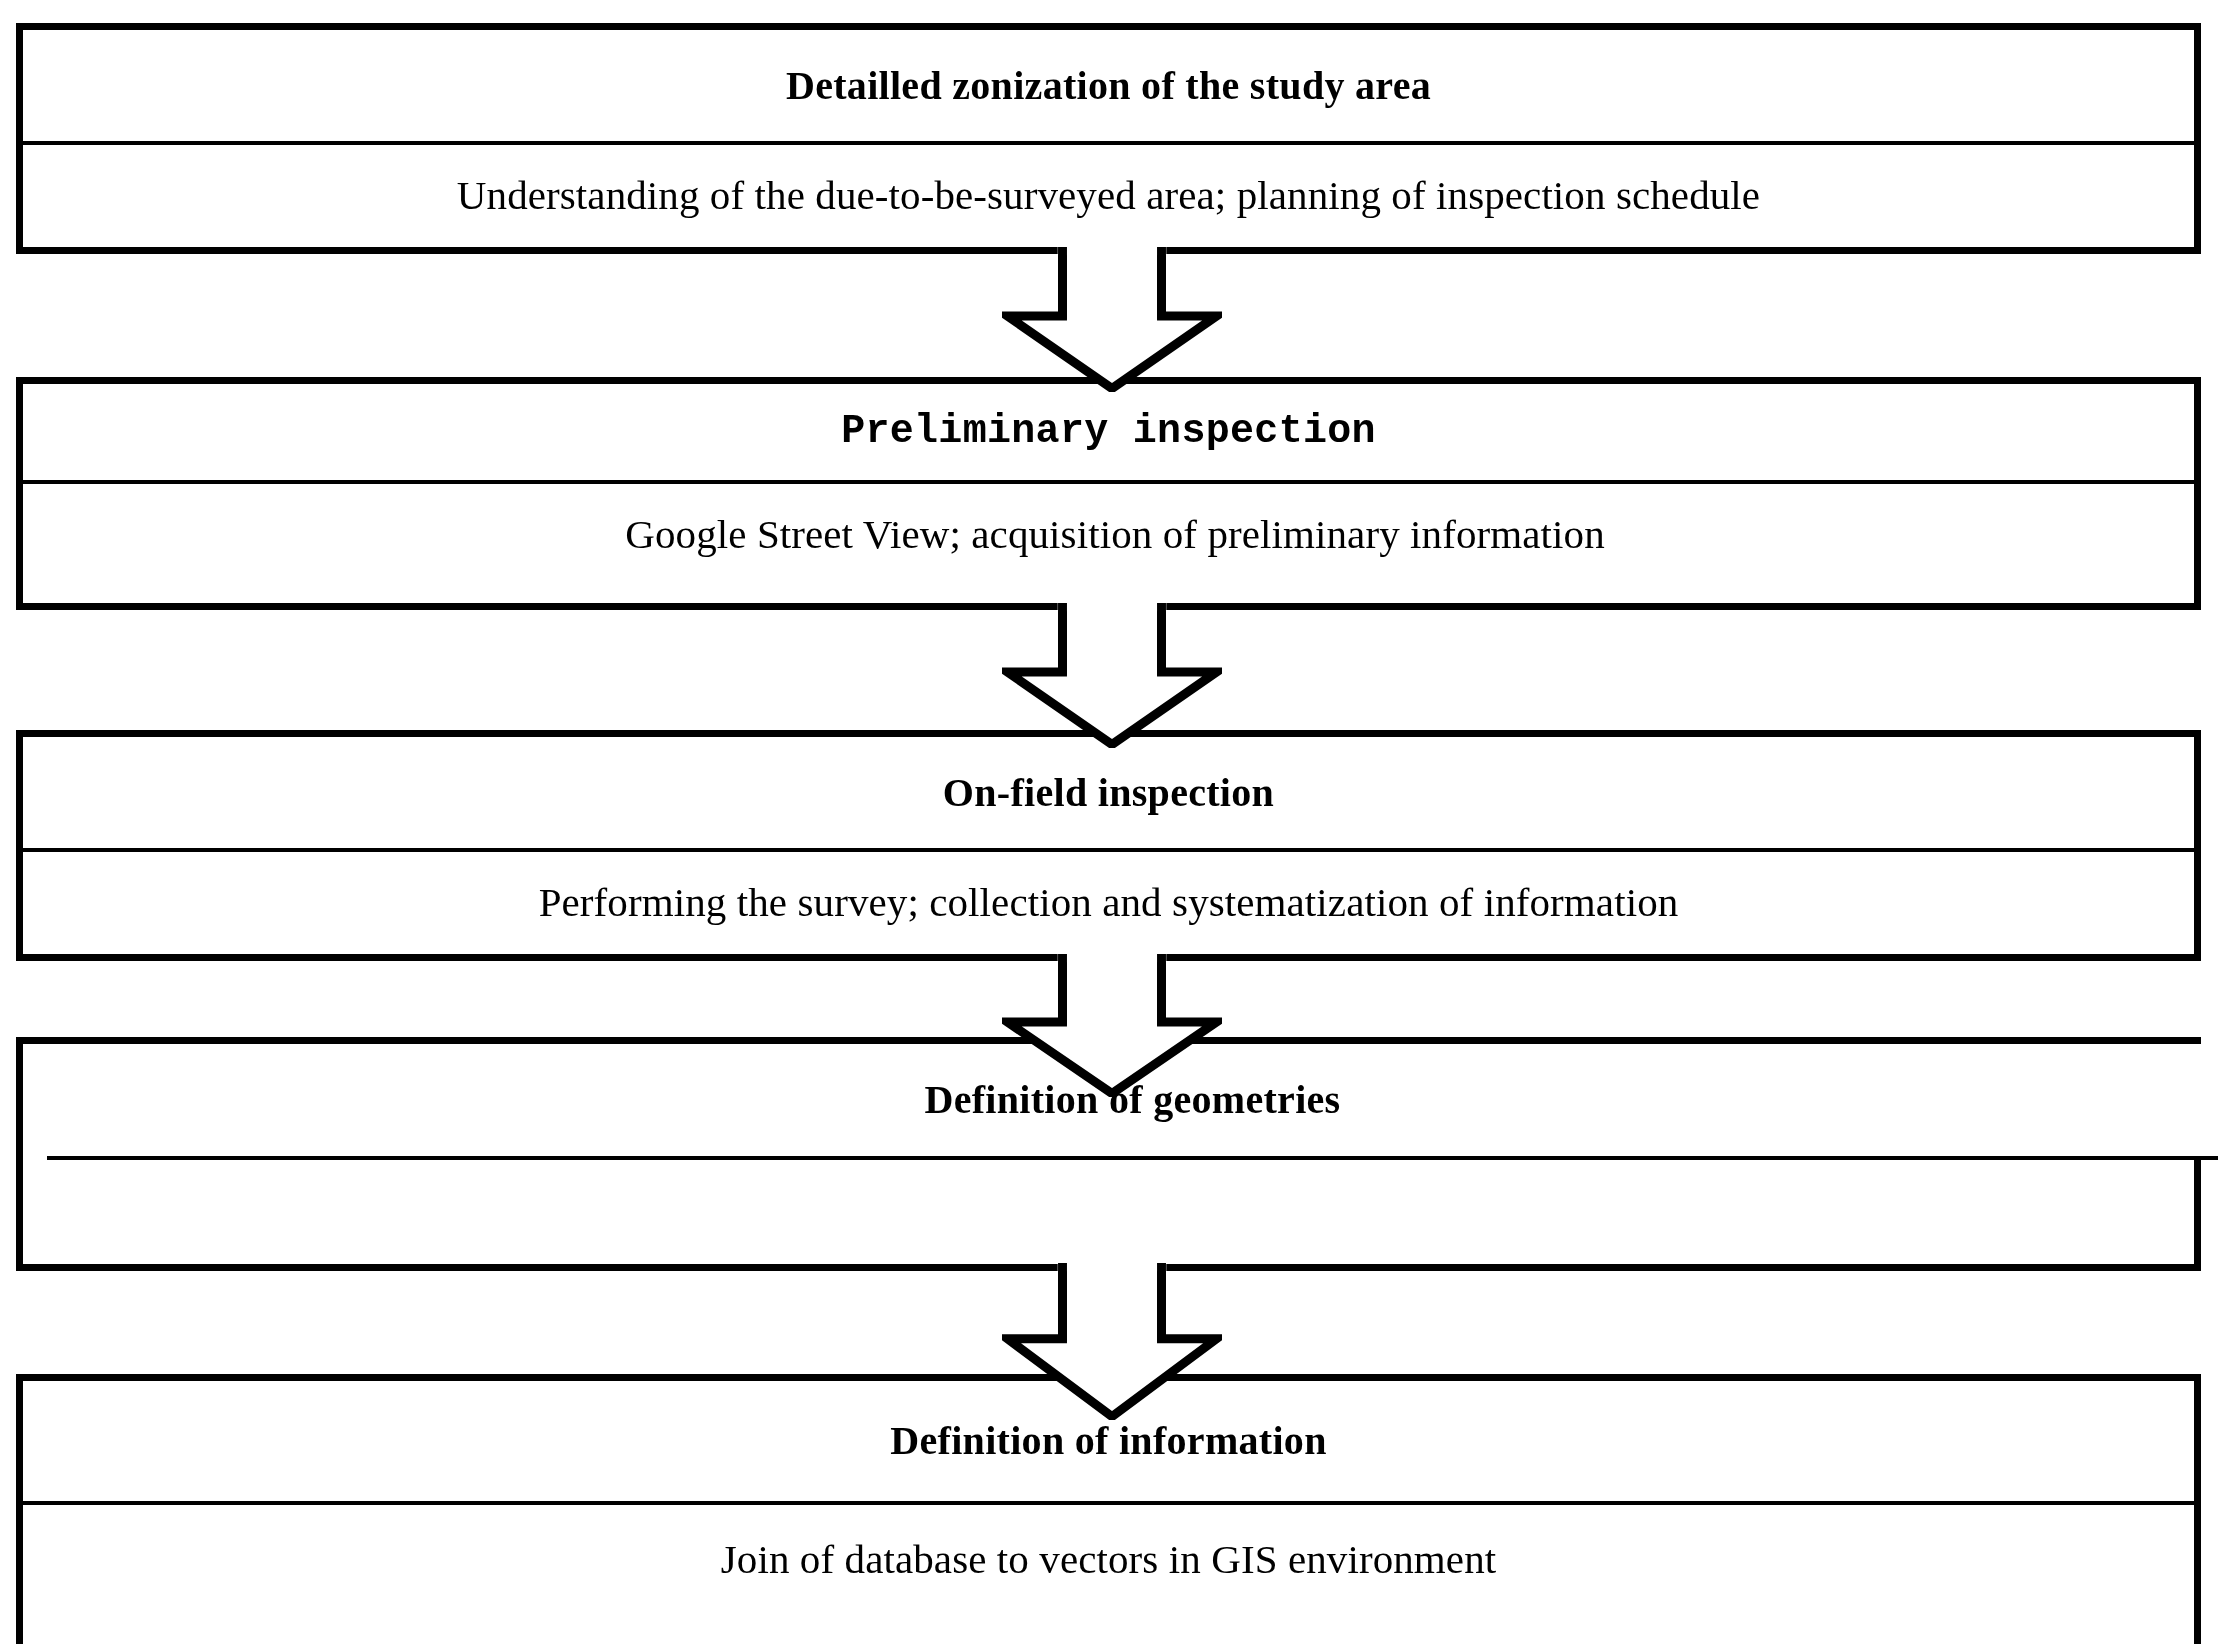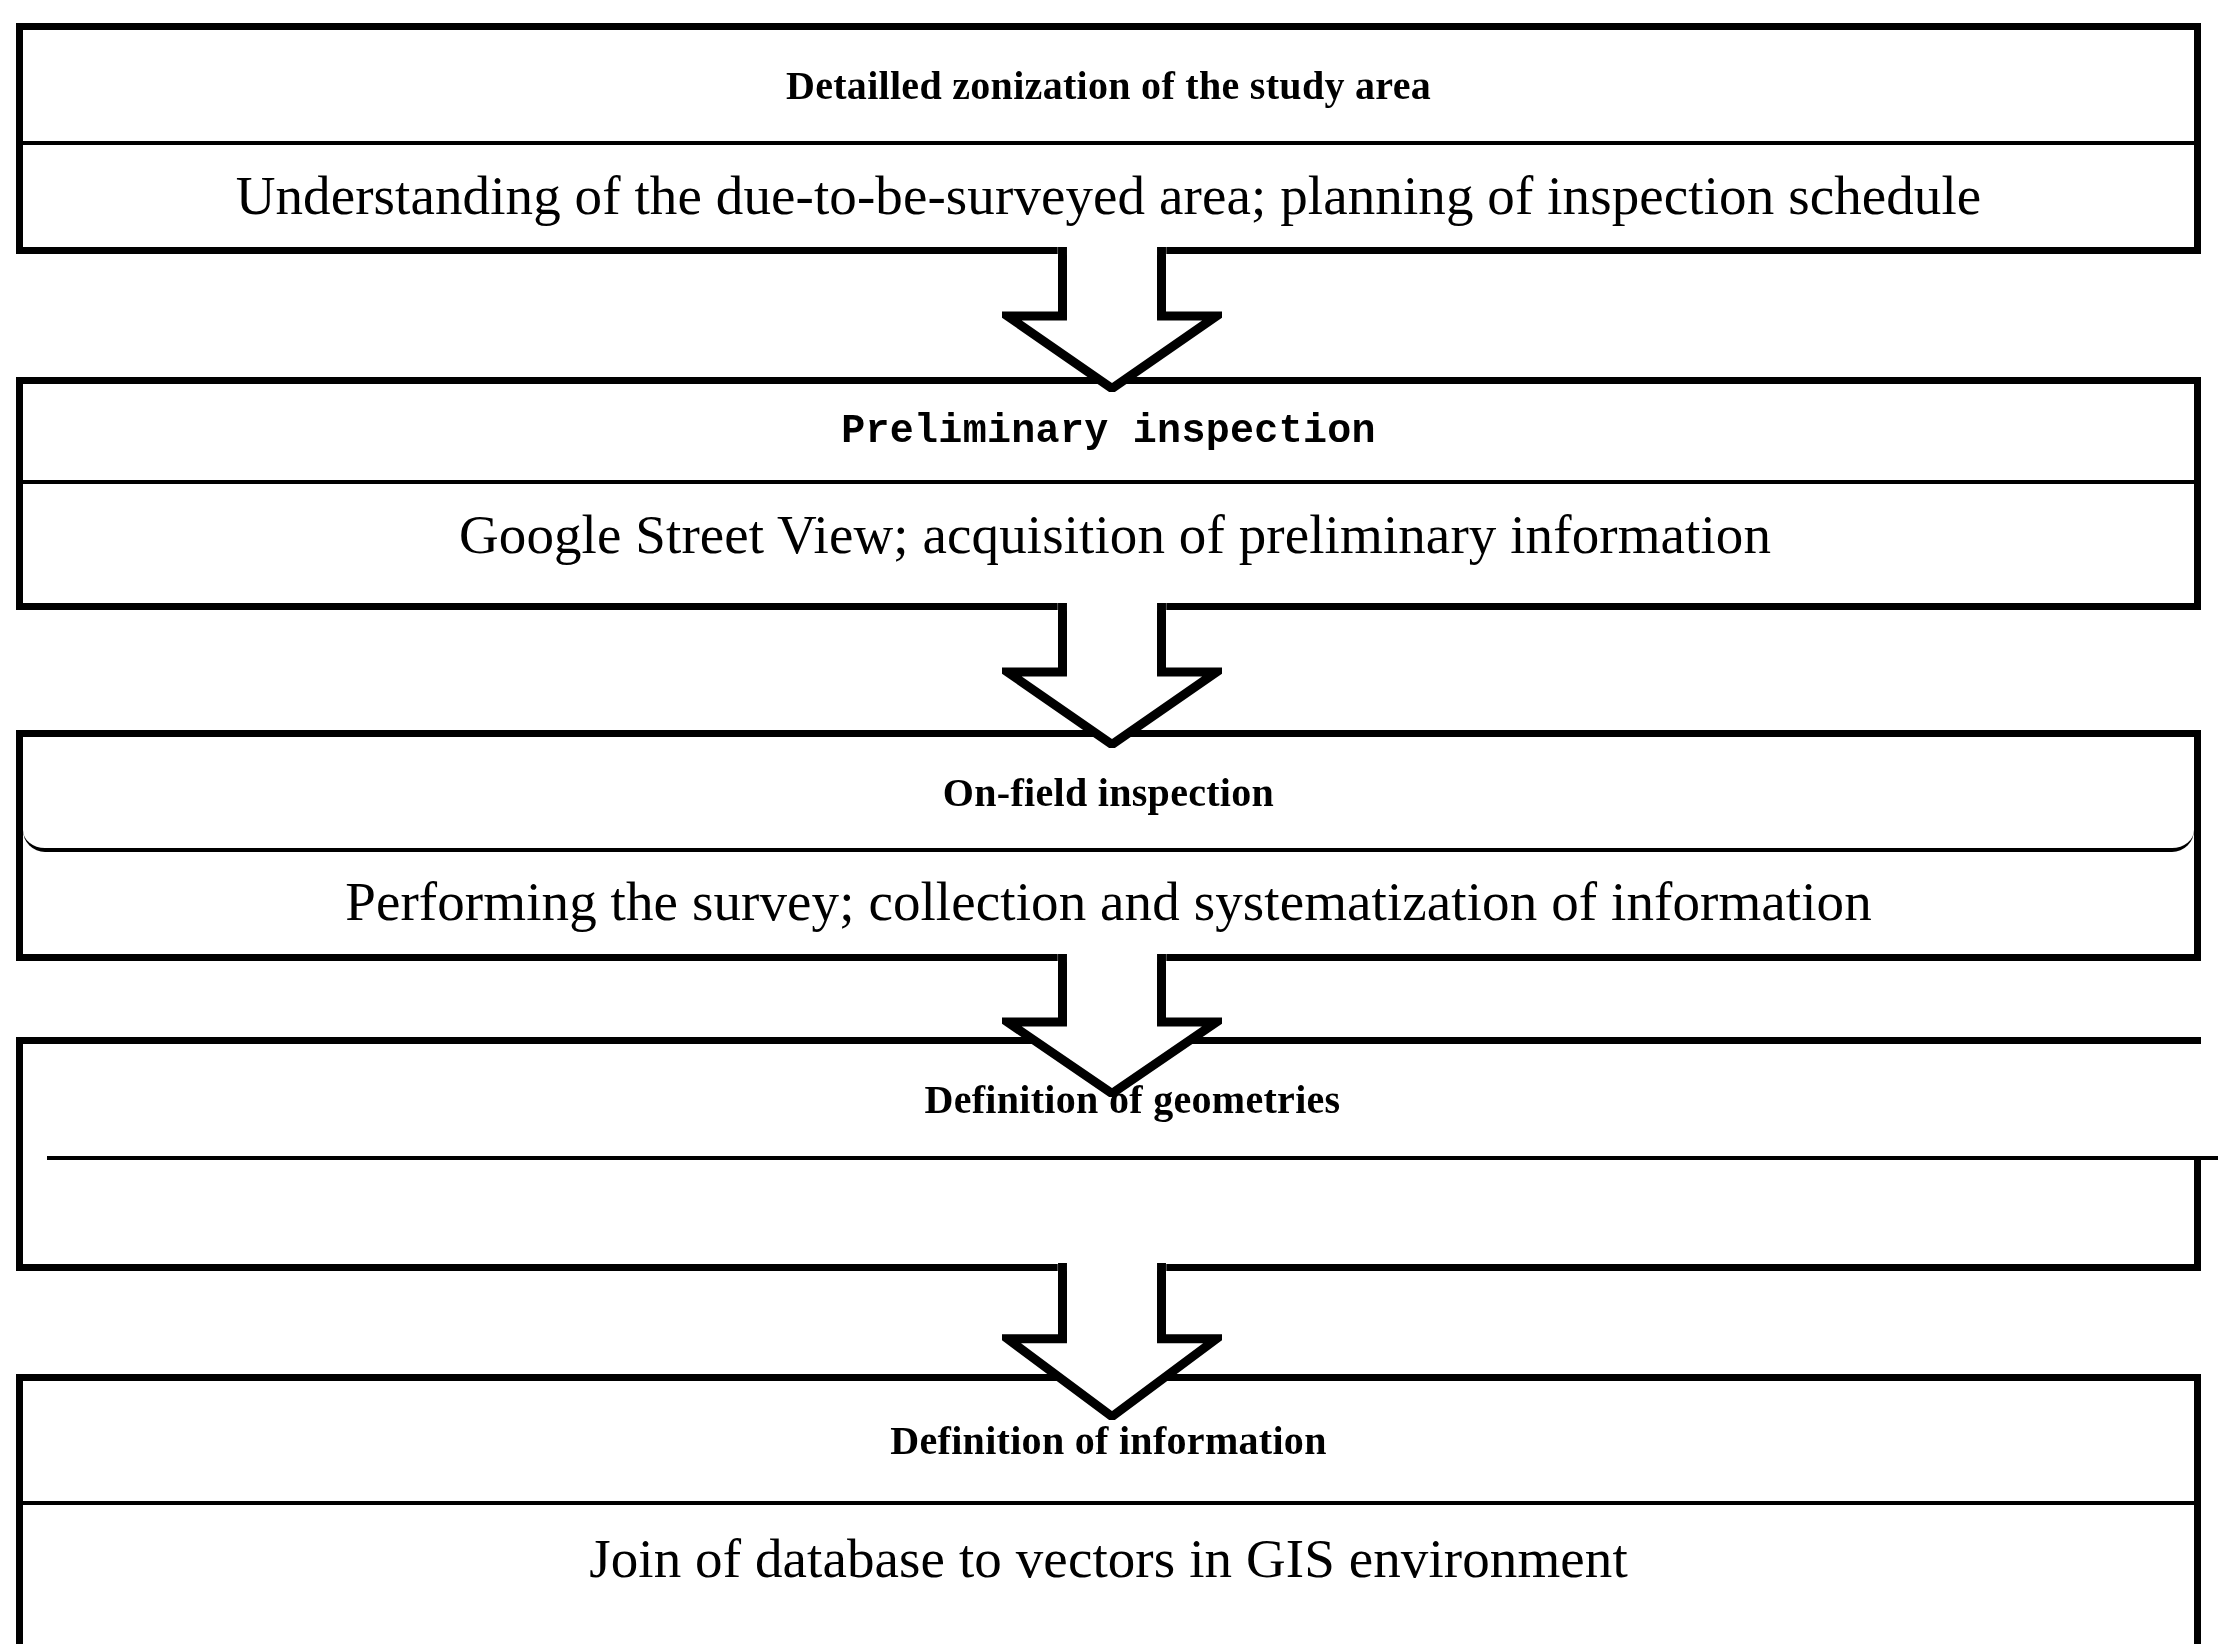--- a/index.html
+++ b/index.html
@@ -48,21 +48,21 @@
 
   .box-title {
     font-weight: bold;
     font-size: 40px;
     letter-spacing: 0.3px;
     border-bottom: 4.8px solid #000000;
   }
 
   .box-subtitle {
     font-weight: normal;
-    font-size: 55px;
+    font-size: 41px;
     letter-spacing: 0.1px;
     text-align: right;
   }
 
   
   .connector-arrow {
     position: absolute;
     left: 1002px;
     width: 220px;
     z-index: 4;
@@ -101,21 +101,21 @@
   <div class="connector-arrow" style="top:603px; height:145px;">
     <svg viewBox="0 0 320 210" preserveAspectRatio="none">
       <polygon points="88,0 232,0 232,100 312,100 160,205 8,100 88,100" fill="#ffffff" stroke="#000000" stroke-width="13" stroke-linejoin="miter"></polygon>
       <rect x="81" y="-10" width="158" height="22" fill="#ffffff"></rect>
       <line x1="88" y1="0" x2="88" y2="104" stroke="#000000" stroke-width="13"></line>
       <line x1="232" y1="0" x2="232" y2="104" stroke="#000000" stroke-width="13"></line>
     </svg>
   </div>
 
   <div class="step-box" style="top:730px; height:231px;">
-    <div class="box-title" style="height:115px;border-radius:22px;">On-field inspection</div>
+    <div class="box-title" style="height:115px;">On-field inspection</div>
     <div class="box-subtitle" style="height:101px;">Performing the survey; collection and systematization of information</div>
   </div>
 
   <div class="connector-arrow" style="top:954px; height:143px;">
     <svg viewBox="0 0 320 208" preserveAspectRatio="none">
       <polygon points="88,0 232,0 232,99 312,99 160,203 8,99 88,99" fill="#ffffff" stroke="#000000" stroke-width="13" stroke-linejoin="miter"></polygon>
       <rect x="81" y="-10" width="158" height="22" fill="#ffffff"></rect>
       <line x1="88" y1="0" x2="88" y2="103" stroke="#000000" stroke-width="13"></line>
       <line x1="232" y1="0" x2="232" y2="103" stroke="#000000" stroke-width="13"></line>
     </svg>

